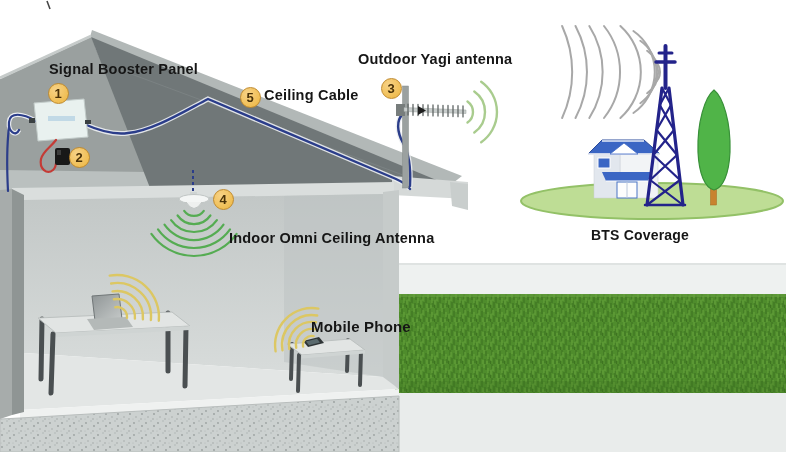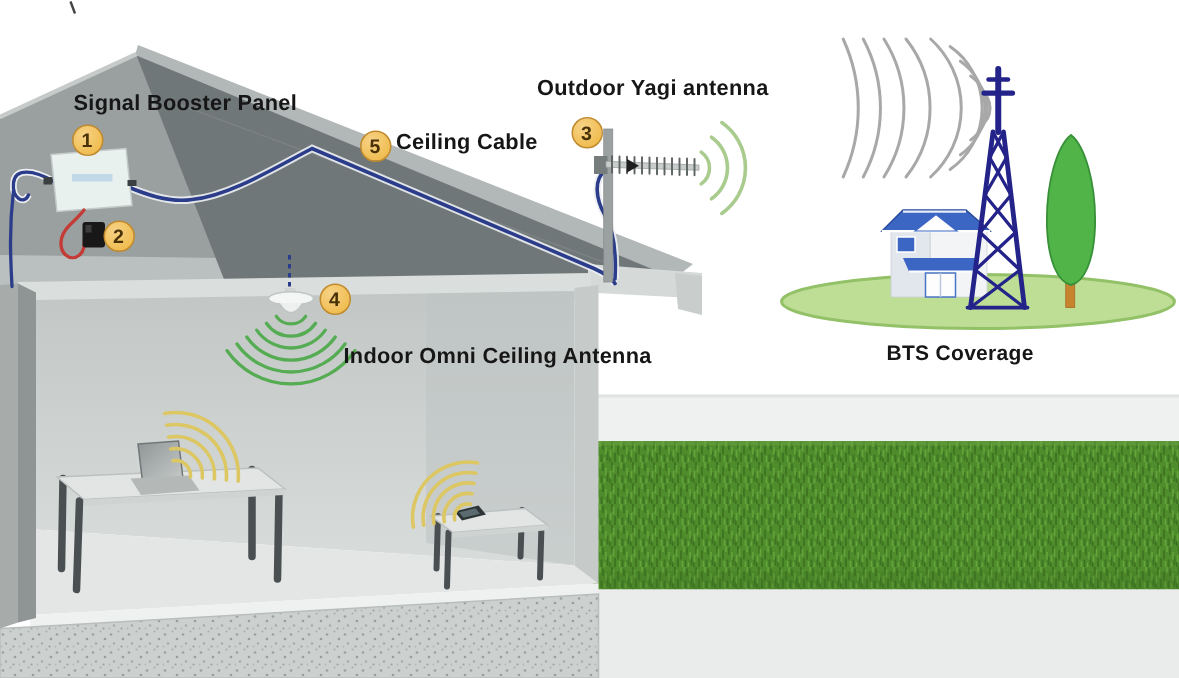--- a/index.html
+++ b/index.html
@@ -204,20 +204,21 @@
     <rect x="57" y="150" width="4" height="5" fill="#3c3c3c"></rect>
   </g>
 
   <path d="M47,1 L50,9" stroke="#444444" stroke-width="1.6"></path>
 </svg>
 
 <div class="label" style="left:13px;top:62px;margin-left:36px;">Signal Booster Panel</div>
 <div class="label" style="left:358px;top:52px;">Outdoor Yagi antenna</div>
 <div class="label" style="left:264px;top:88px;">Ceiling Cable</div>
 <div class="label" style="left:229px;top:204px;margin-top:27px;">Indoor Omni Ceiling Antenna</div>
+<div class="label" style="left:311px;top:319px;font-size:15px;">Mobile Phone</div>
 <div class="label" style="left:591px;top:228px;font-size:14px;">BTS Coverage</div>
 
 <div class="badge" style="left:47.5px;top:82.5px;">1</div>
 <div class="badge" style="left:68.5px;top:146.5px;">2</div>
 <div class="badge" style="left:380.5px;top:77.5px;">3</div>
 <div class="badge" style="left:212.5px;top:188.5px;">4</div>
 <div class="badge" style="left:239.5px;top:86.5px;">5</div>
 
 </div>
 

